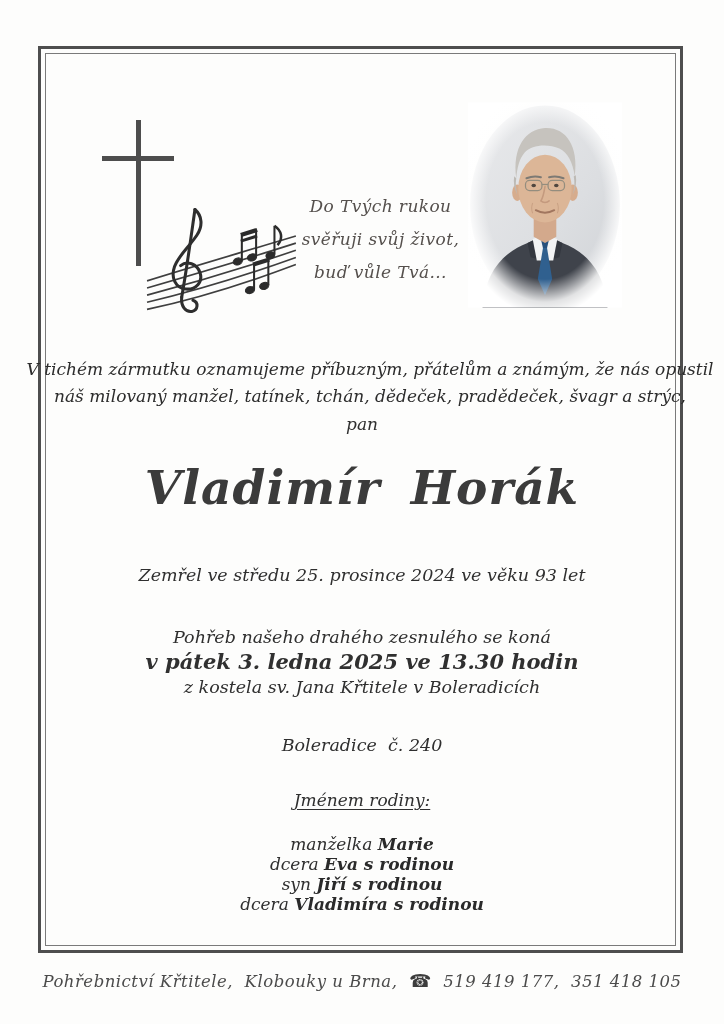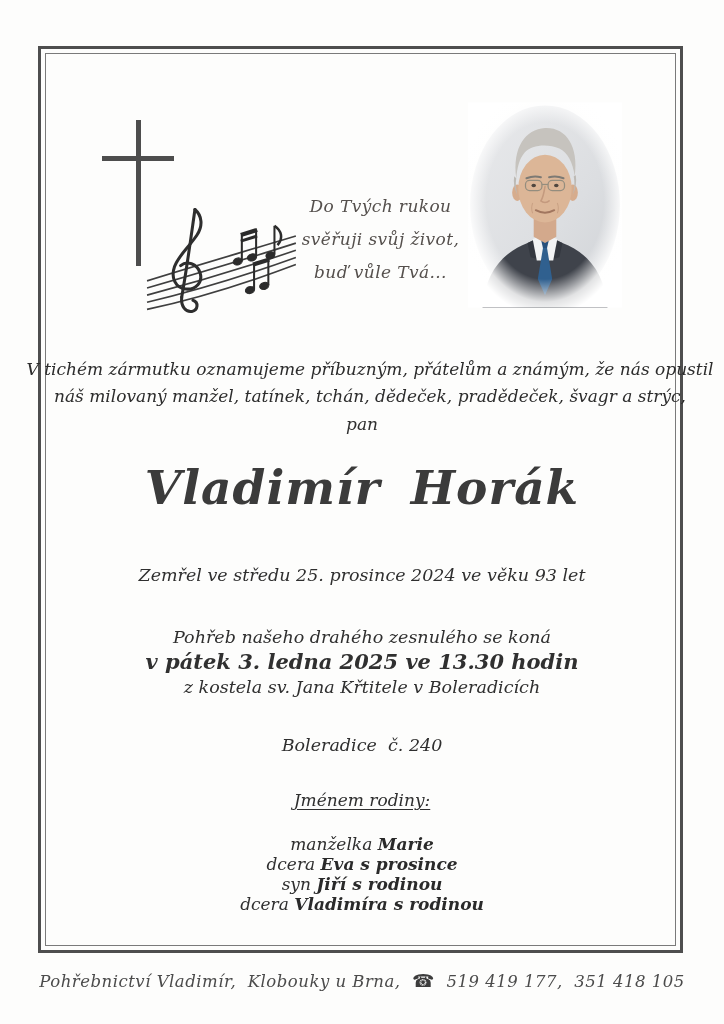--- a/index.html
+++ b/index.html
@@ -173,20 +173,20 @@
   <div class="cline funeral-1">Pohřeb našeho drahého zesnulého se koná</div>
   <div class="cline funeral-2">v pátek 3. ledna 2025 ve 13.30 hodin</div>
   <div class="cline funeral-3">z kostela sv. Jana Křtitele v Boleradicích</div>
 
   <div class="cline address">Boleradice  č. 240</div>
 
   <div class="cline family-heading">Jménem rodiny:</div>
 
   <div class="cline family-block">
     <div><span>manželka </span><b>Marie</b></div>
-    <div><span>dcera </span><b>Eva s prosince</b></div>
+    <div><span>dcera </span><b>Eva s rodinou</b></div>
     <div><span>syn </span><b>Jiří s rodinou</b></div>
     <div><span>dcera </span><b>Vladimíra s rodinou</b></div>
   </div>
 
-  <div class="footer"><span>Pohřebnictví Vladimír,  Klobouky u Brna,  </span><span class="phone-glyph">☎</span><span>  519 419 177,  351 418 105</span></div>
+  <div class="footer"><span>Pohřebnictví Křtitele,  Klobouky u Brna,  </span><span class="phone-glyph">☎</span><span>  519 419 177,  351 418 105</span></div>
 
 </div>
 
 </body></html>

